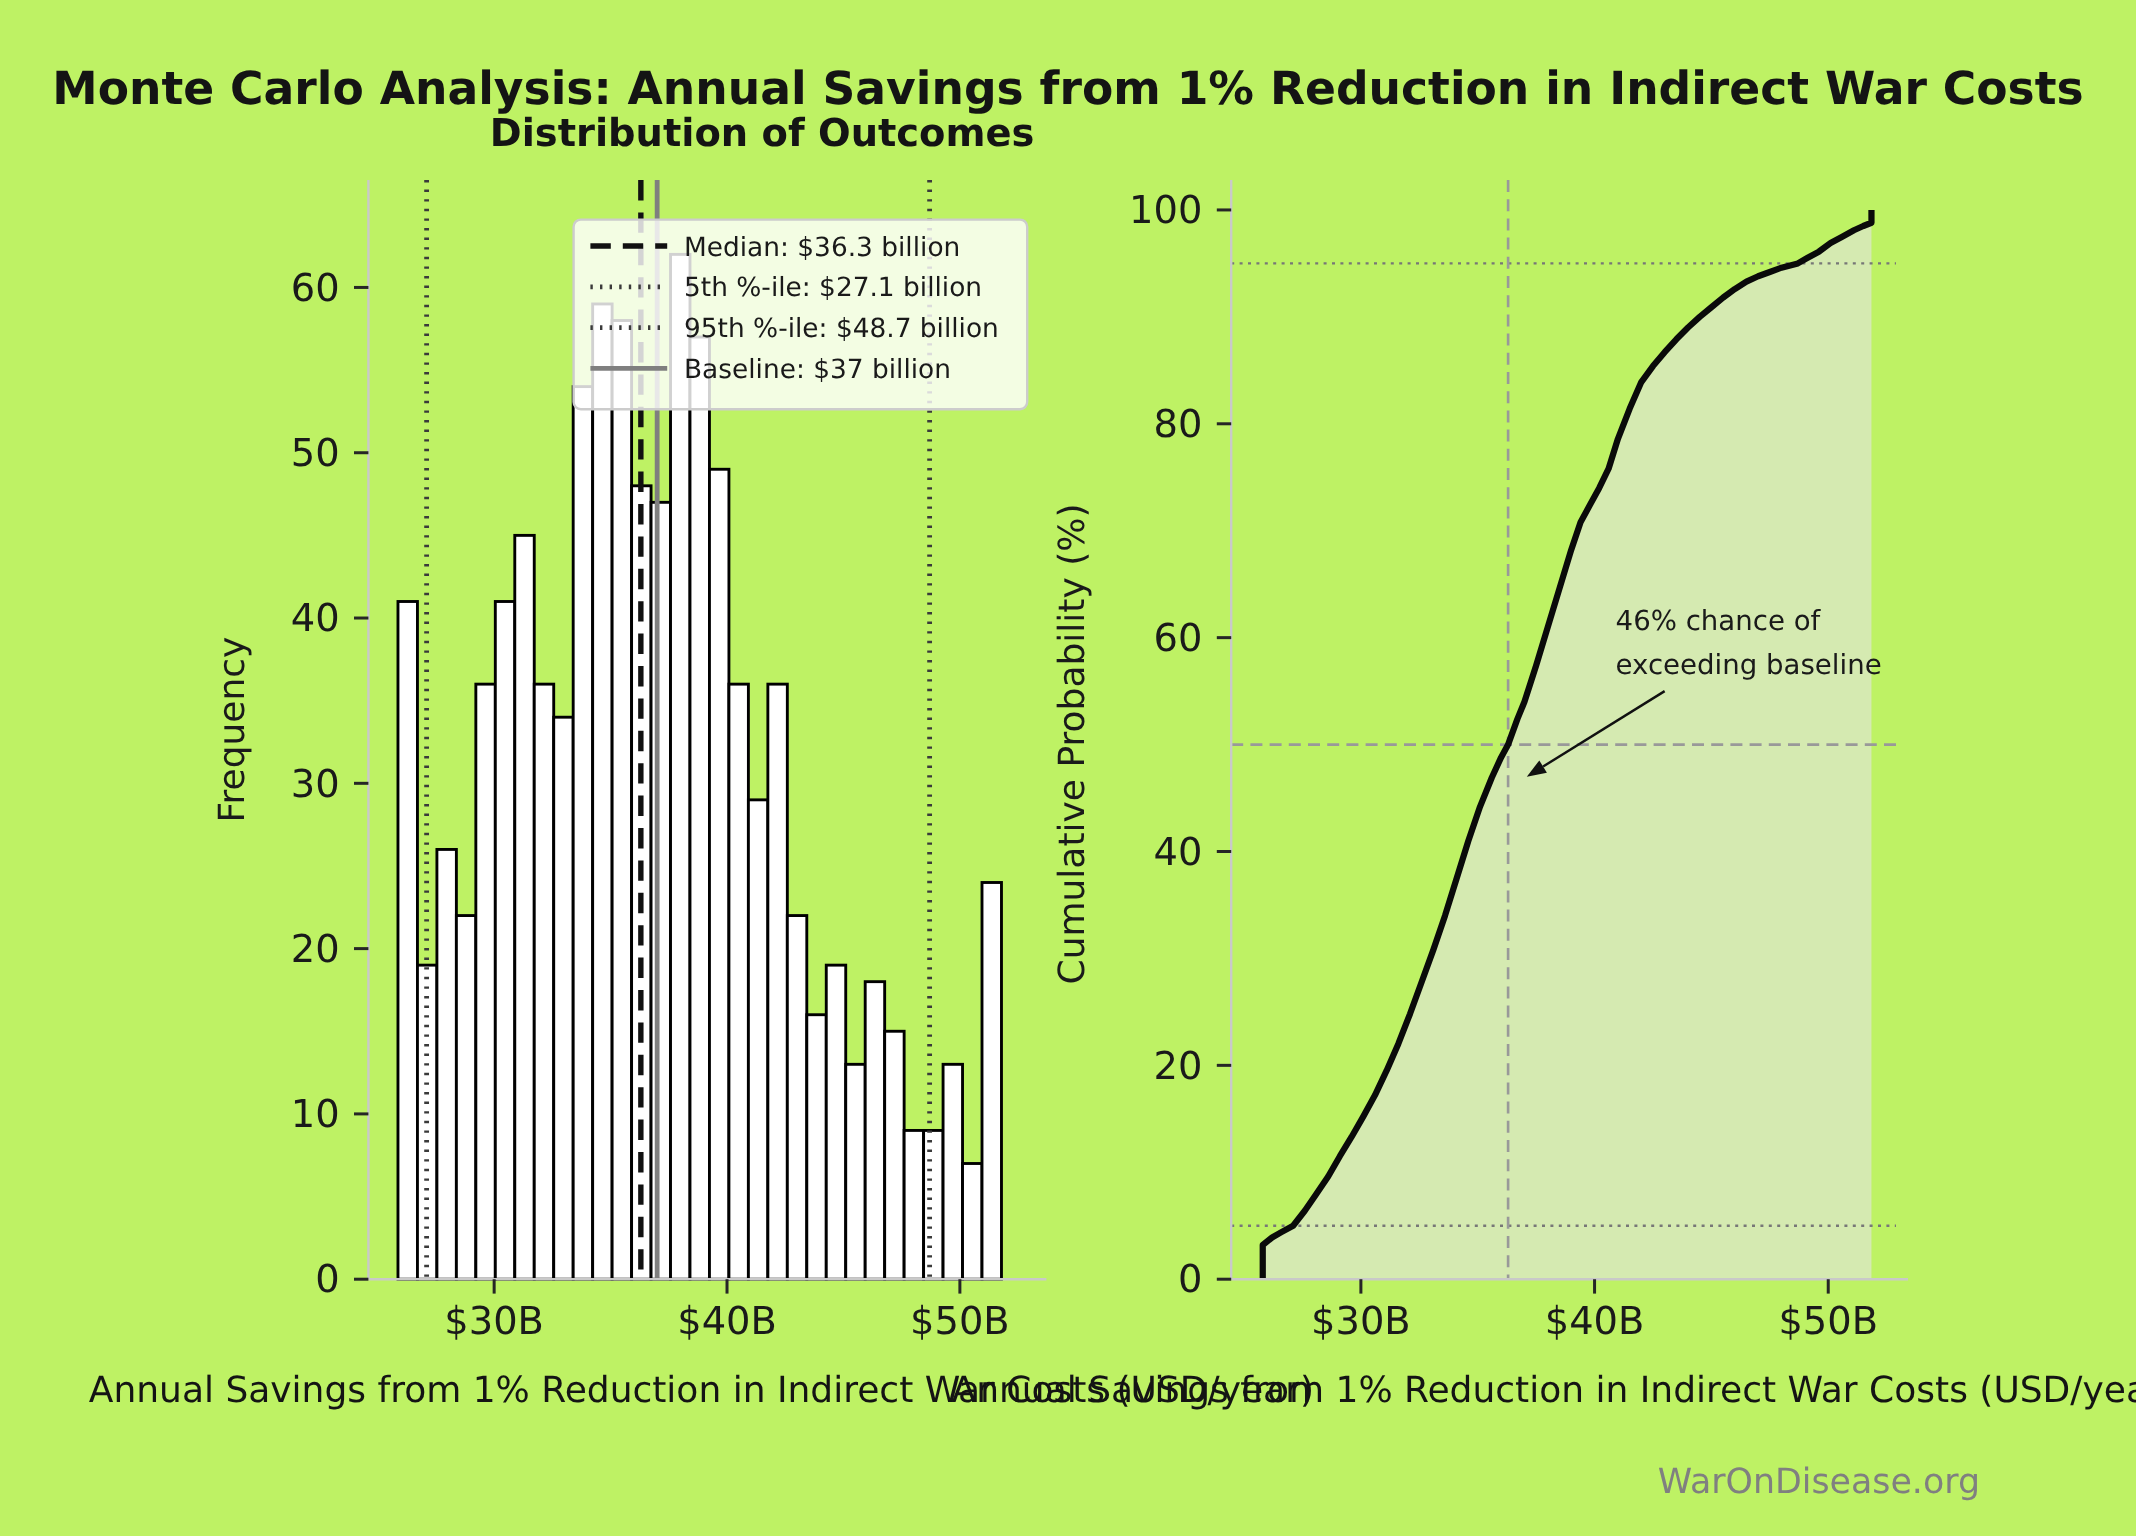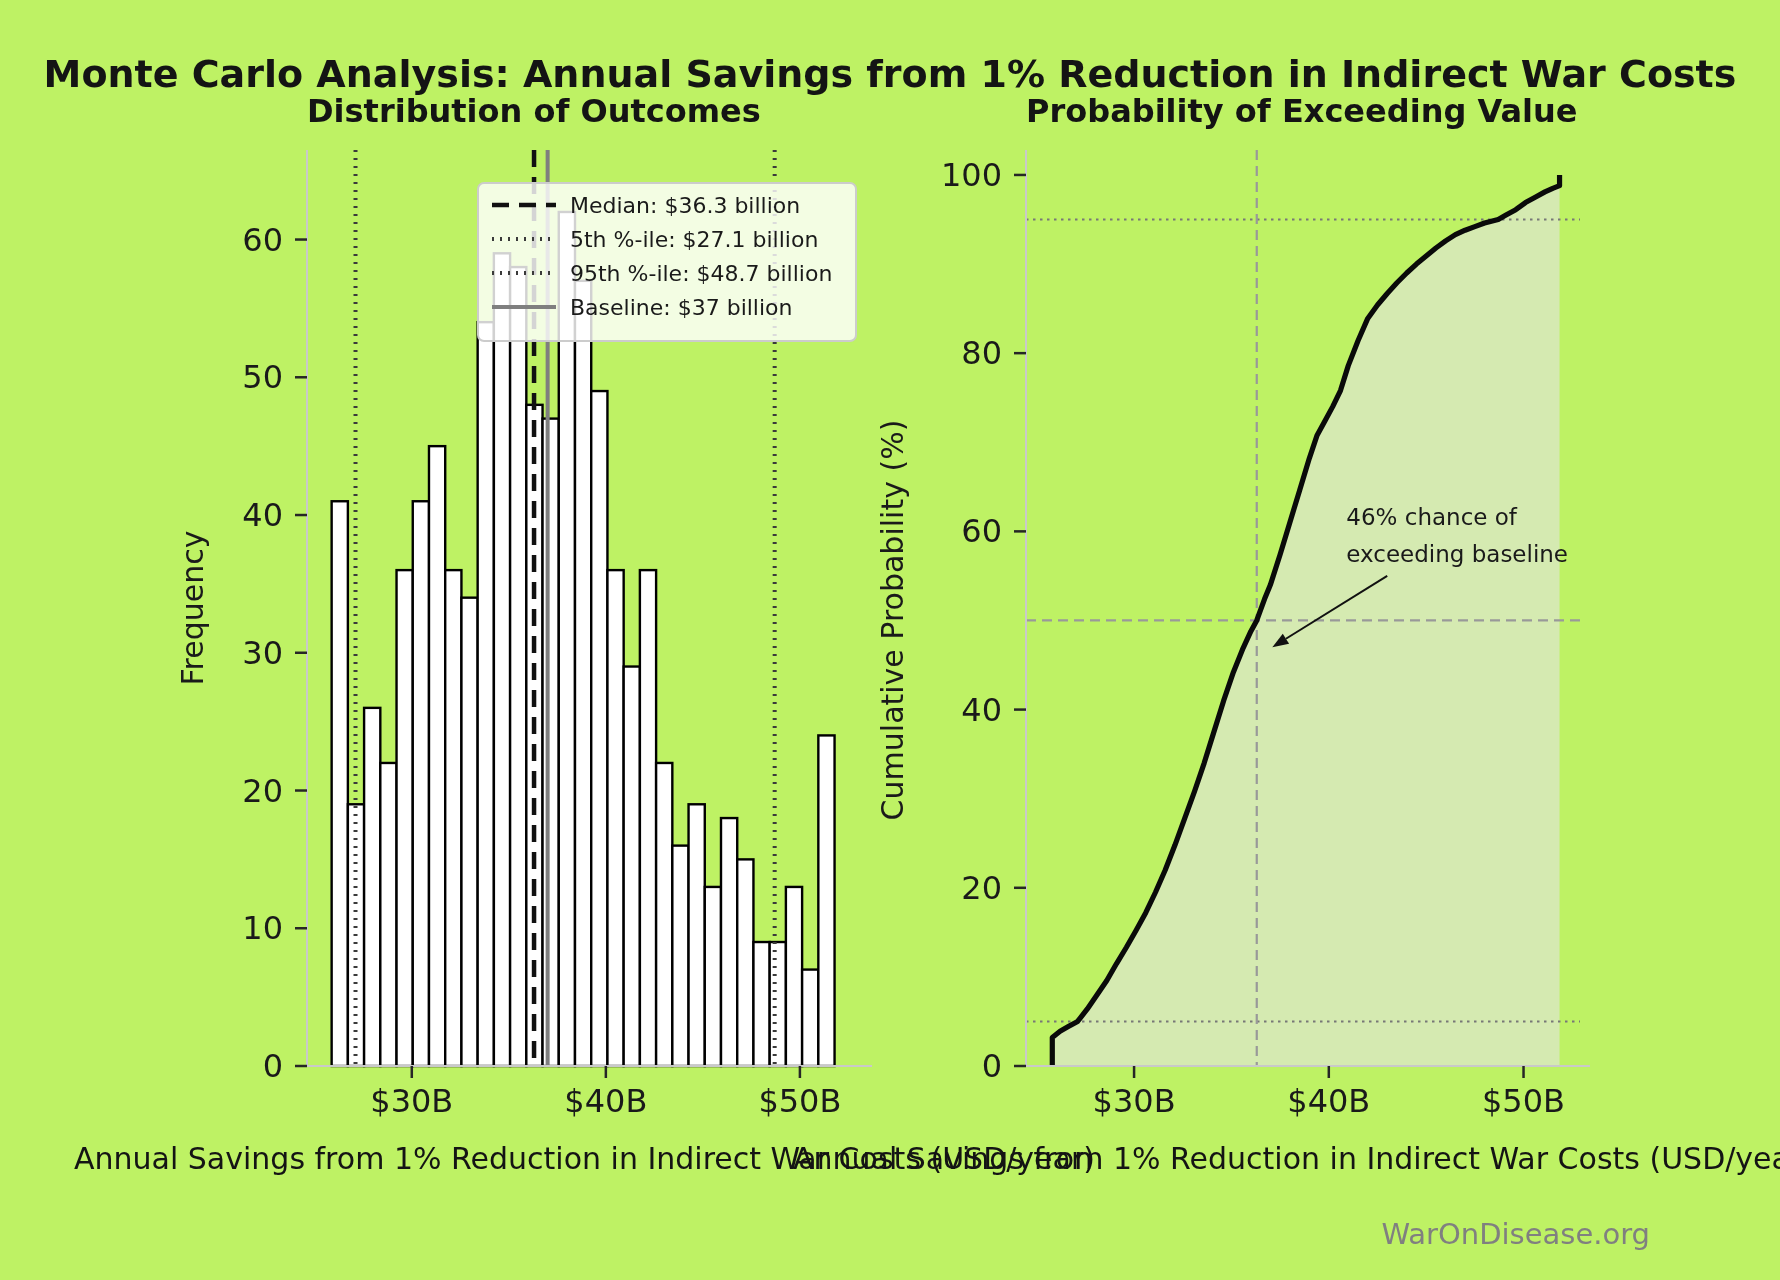--- a/index.html
+++ b/index.html
@@ -13,21 +13,21 @@
   }
   .fig-title{
     position:absolute;left:0;right:0;top:52px;
     text-align:center;
     font-size:38px;font-weight:bold;line-height:44px;
     color:#141414;
     white-space:nowrap;
   }
   .sub-title{
     position:absolute;top:92px;
-    text-align:left;
+    text-align:right;
     font-size:32px;font-weight:bold;line-height:38px;
     color:#141414;
     white-space:nowrap;
   }
   .sub-title.left{left:307px;width:555px;}
   .sub-title.right{left:1026px;width:554px;}
   .x-label{
     position:absolute;top:1140px;
     width:1020px;
     text-align:center;
@@ -45,21 +45,20 @@
     margin-top:28px;
   }
   svg{position:absolute;left:0;top:0;}
 </style>
 </head>
 <body>
 
 <div class="fig">
   <div class="fig-title">Monte Carlo Analysis: Annual Savings from 1% Reduction in Indirect War Costs</div>
   <div class="sub-title left">Distribution of Outcomes</div>
-  <div class="sub-title right">Probability of Exceeding Value</div>
 
   <svg id="plots" width="1780" height="1280" viewBox="0 0 1780 1280">
       <g>
         <g>
           <rect x="331.6451048951049" y="501.2481203007519" width="16.22307692307686" height="564.7518796992481" fill="#ffffff" stroke="#000000" stroke-width="2.4"></rect>
           <rect x="347.86818181818177" y="804.2857142857142" width="16.223076923076974" height="261.7142857142858" fill="#ffffff" stroke="#000000" stroke-width="2.4"></rect>
           <rect x="364.09125874125874" y="707.8646616541354" width="16.223076923076917" height="358.1353383458646" fill="#ffffff" stroke="#000000" stroke-width="2.4"></rect>
           <rect x="380.31433566433566" y="762.9624060150377" width="16.223076923076974" height="303.0375939849623" fill="#ffffff" stroke="#000000" stroke-width="2.4"></rect>
           <rect x="396.53741258741263" y="570.1203007518798" width="16.22307692307686" height="495.87969924812023" fill="#ffffff" stroke="#000000" stroke-width="2.4"></rect>
           <rect x="412.7604895104895" y="501.2481203007519" width="16.223076923076974" height="564.7518796992481" fill="#ffffff" stroke="#000000" stroke-width="2.4"></rect>

